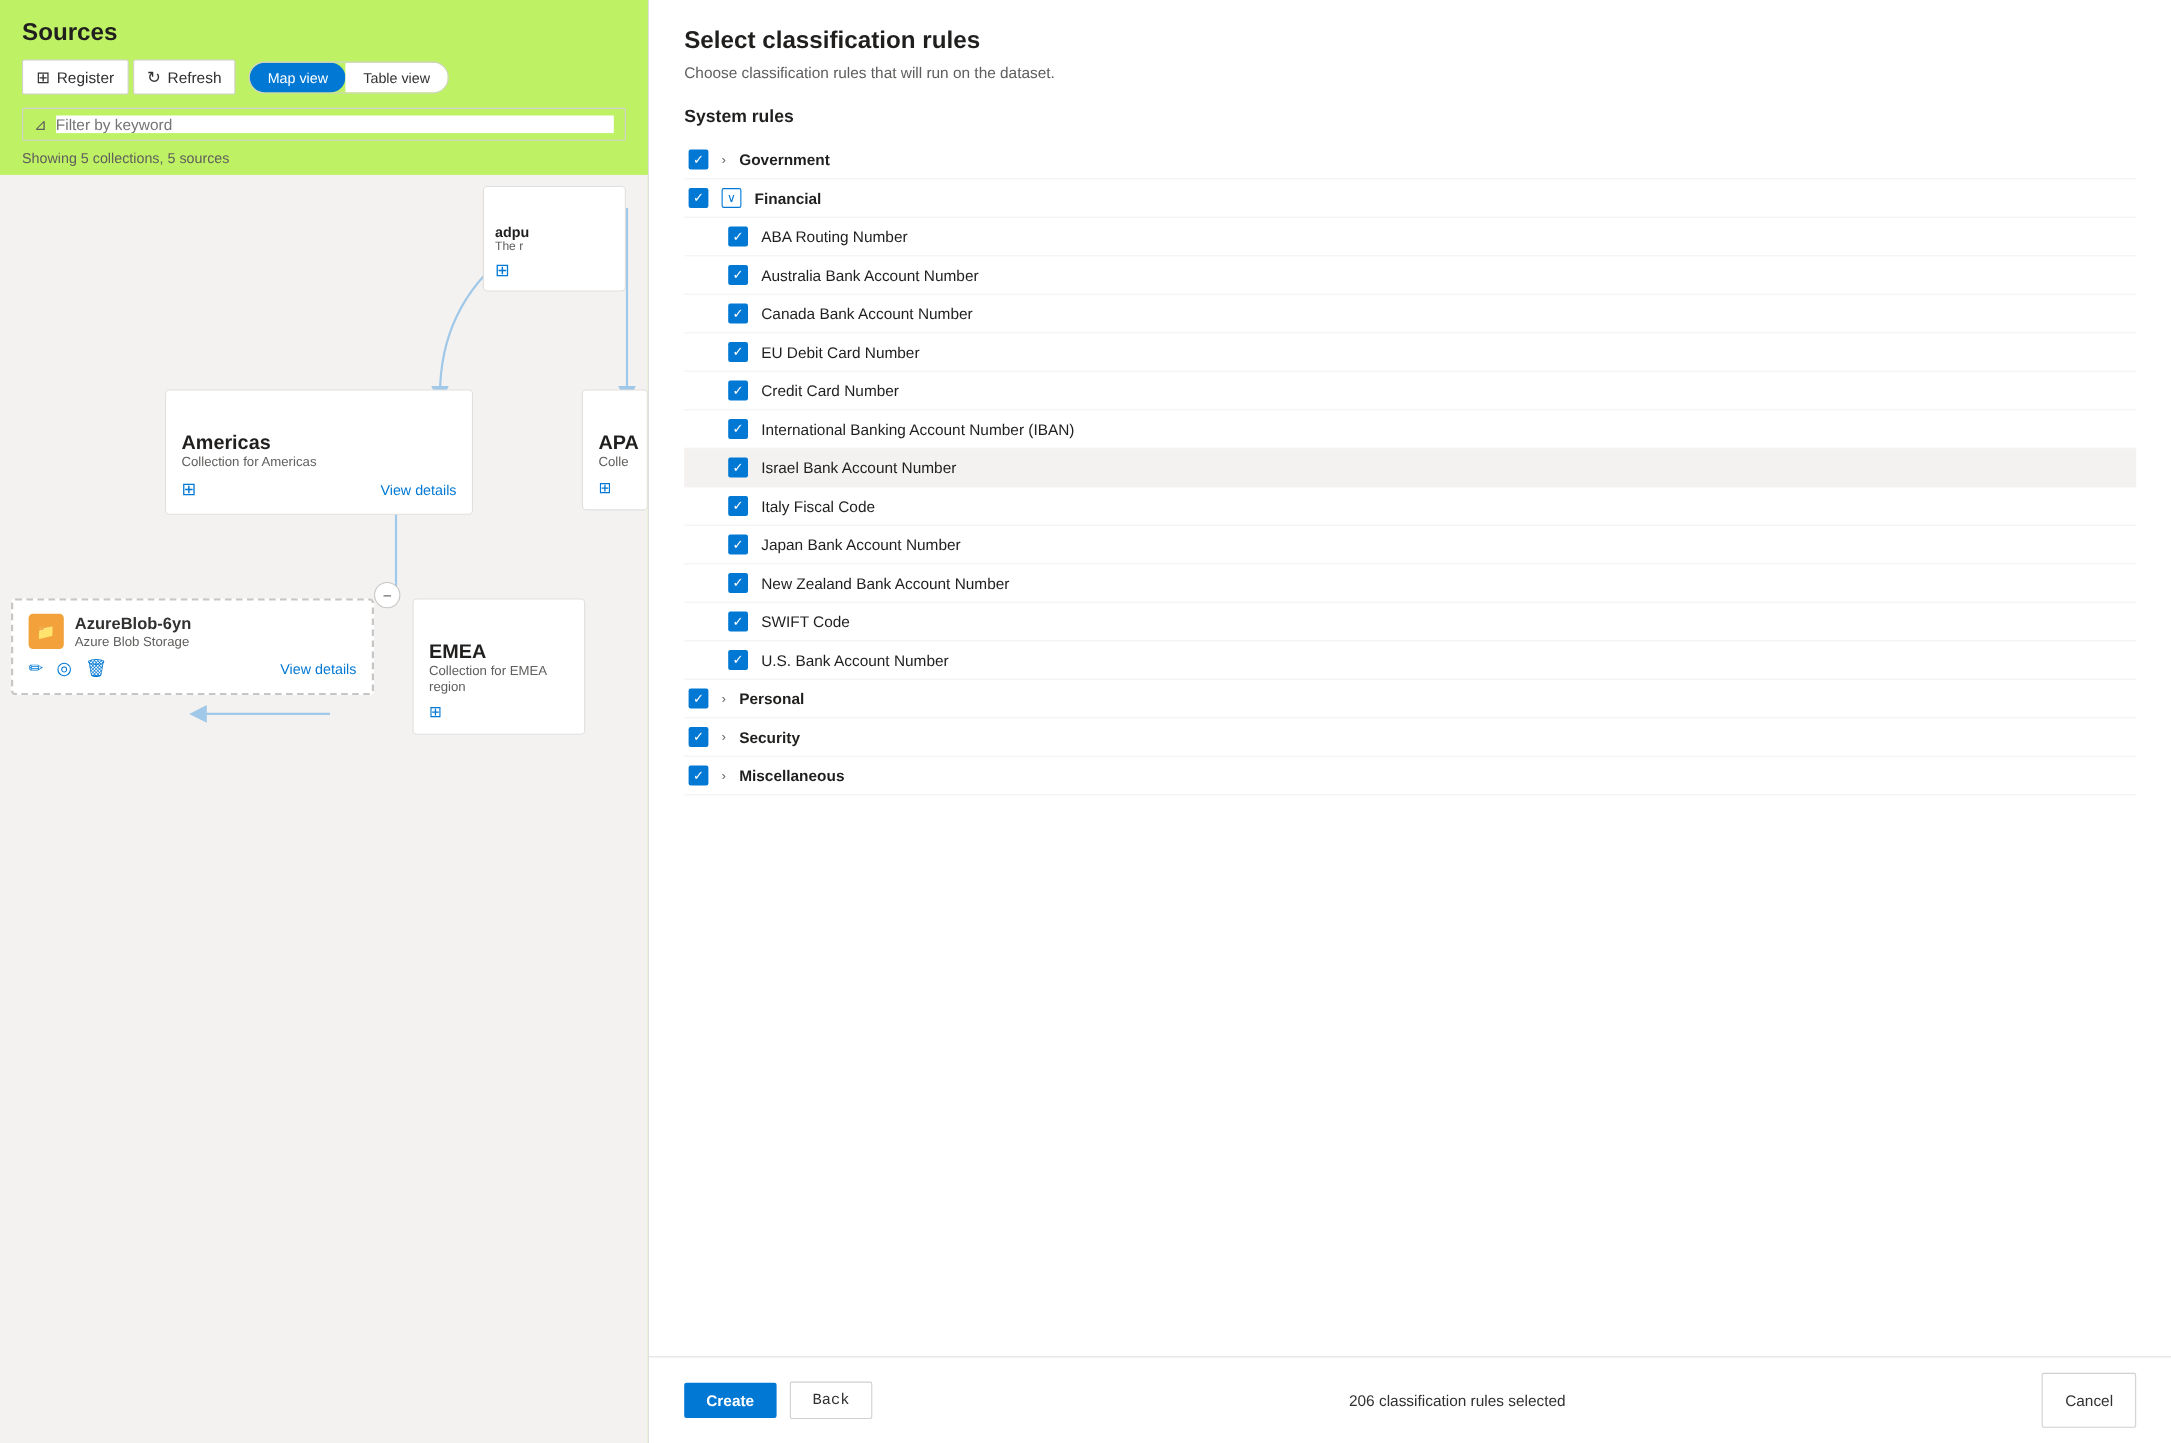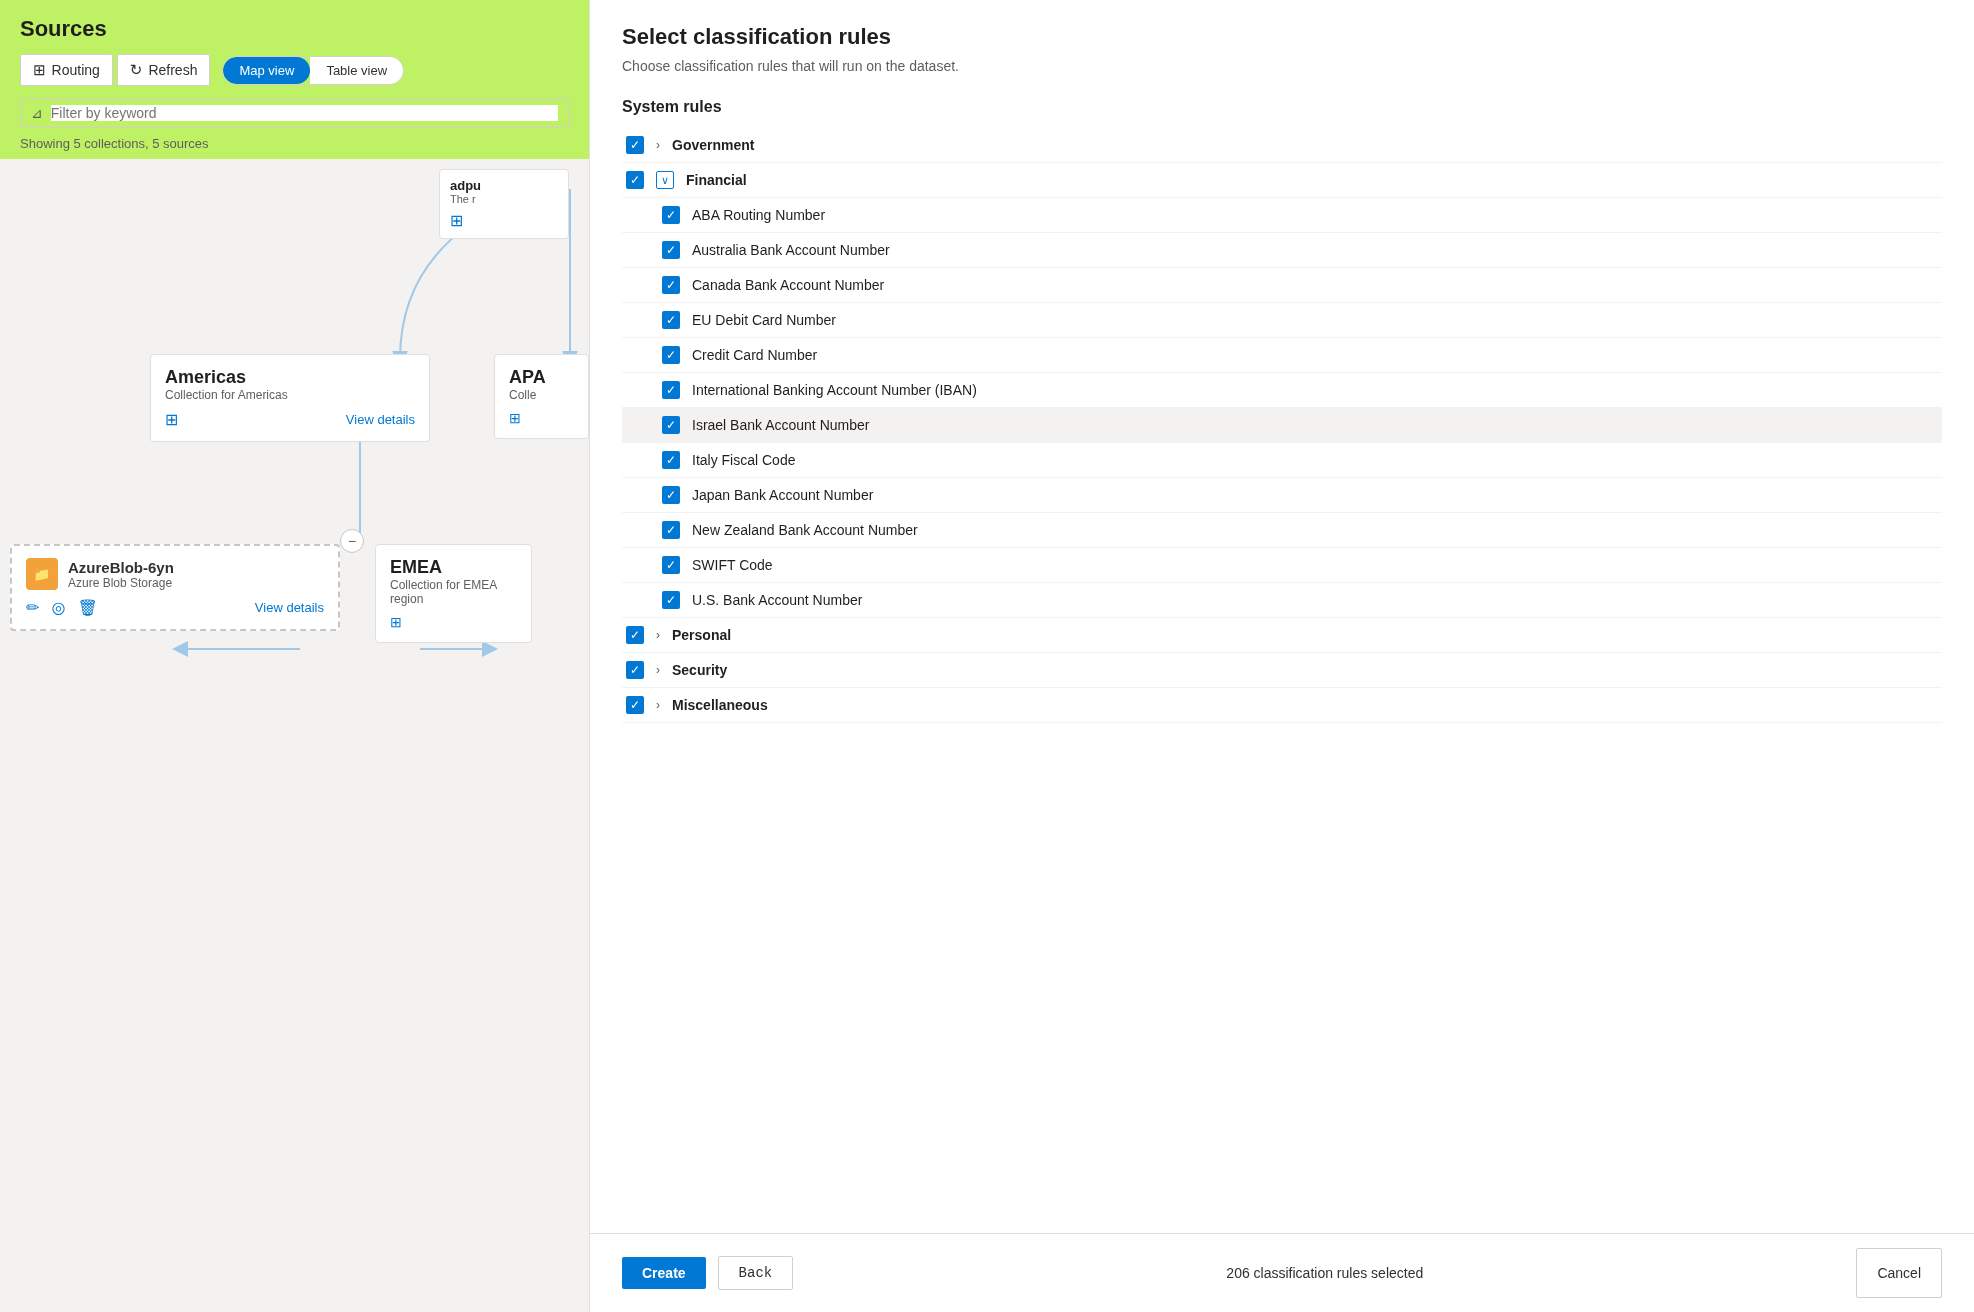--- a/index.html
+++ b/index.html
@@ -142,20 +142,21 @@
       background: #fff;
       border: 1px solid #e1dfdd;
       border-radius: 4px;
       padding: 12px 14px;
     }
 
     .card-name {
       font-size: 18px;
       font-weight: 600;
       color: #201f1e;
+      margin-top: 25px;
     }
 
     .card-sub {
       font-size: 12px;
       color: #605e5c;
       margin-bottom: 8px;
     }
 
     .card-footer {
       display: flex;
@@ -417,21 +418,21 @@
   </style>
 </head>
 <body>
 
 <div class="left-panel">
   <div class="left-header">
     <div class="sources-title">Sources</div>
     <div class="toolbar">
       <button class="toolbar-btn">
         <span style="font-size:15px;">⊞</span>
-        <span>Routing</span>
+        <span>Register</span>
       </button>
       <button class="toolbar-btn">
         <span style="font-size:15px;">↻</span>
         <span>Refresh</span>
       </button>
       <div class="view-toggle">
         <button class="view-btn active">Map view</button>
         <button class="view-btn">Table view</button>
       </div>
     </div>
@@ -472,21 +473,21 @@
 
     <div class="card-americas" style="top: 195px; left: 150px;">
       <div class="card-name">Americas</div>
       <div class="card-sub">Collection for Americas</div>
       <div class="card-footer">
         <span style="color:#0078d4; font-size:16px;">⊞</span>
         <a class="view-details-link">View details</a>
       </div>
     </div>
 
-    <div class="card-apac" style="top: 195px; right: 0; width: 95px;">
+    <div class="card-apac" style="top: 195px; right: 0; width: 60px;">
       <div class="card-name">APA</div>
       <div class="card-sub">Colle</div>
       <div style="color:#0078d4; margin-top:8px;">⊞</div>
     </div>
 
     <div class="collapse-btn" style="top: 370px; left: 340px;">−</div>
 
     <div class="card-emea" style="top: 385px; left: 375px;">
       <div class="card-name">EMEA</div>
       <div class="card-sub">Collection for EMEA region</div>

